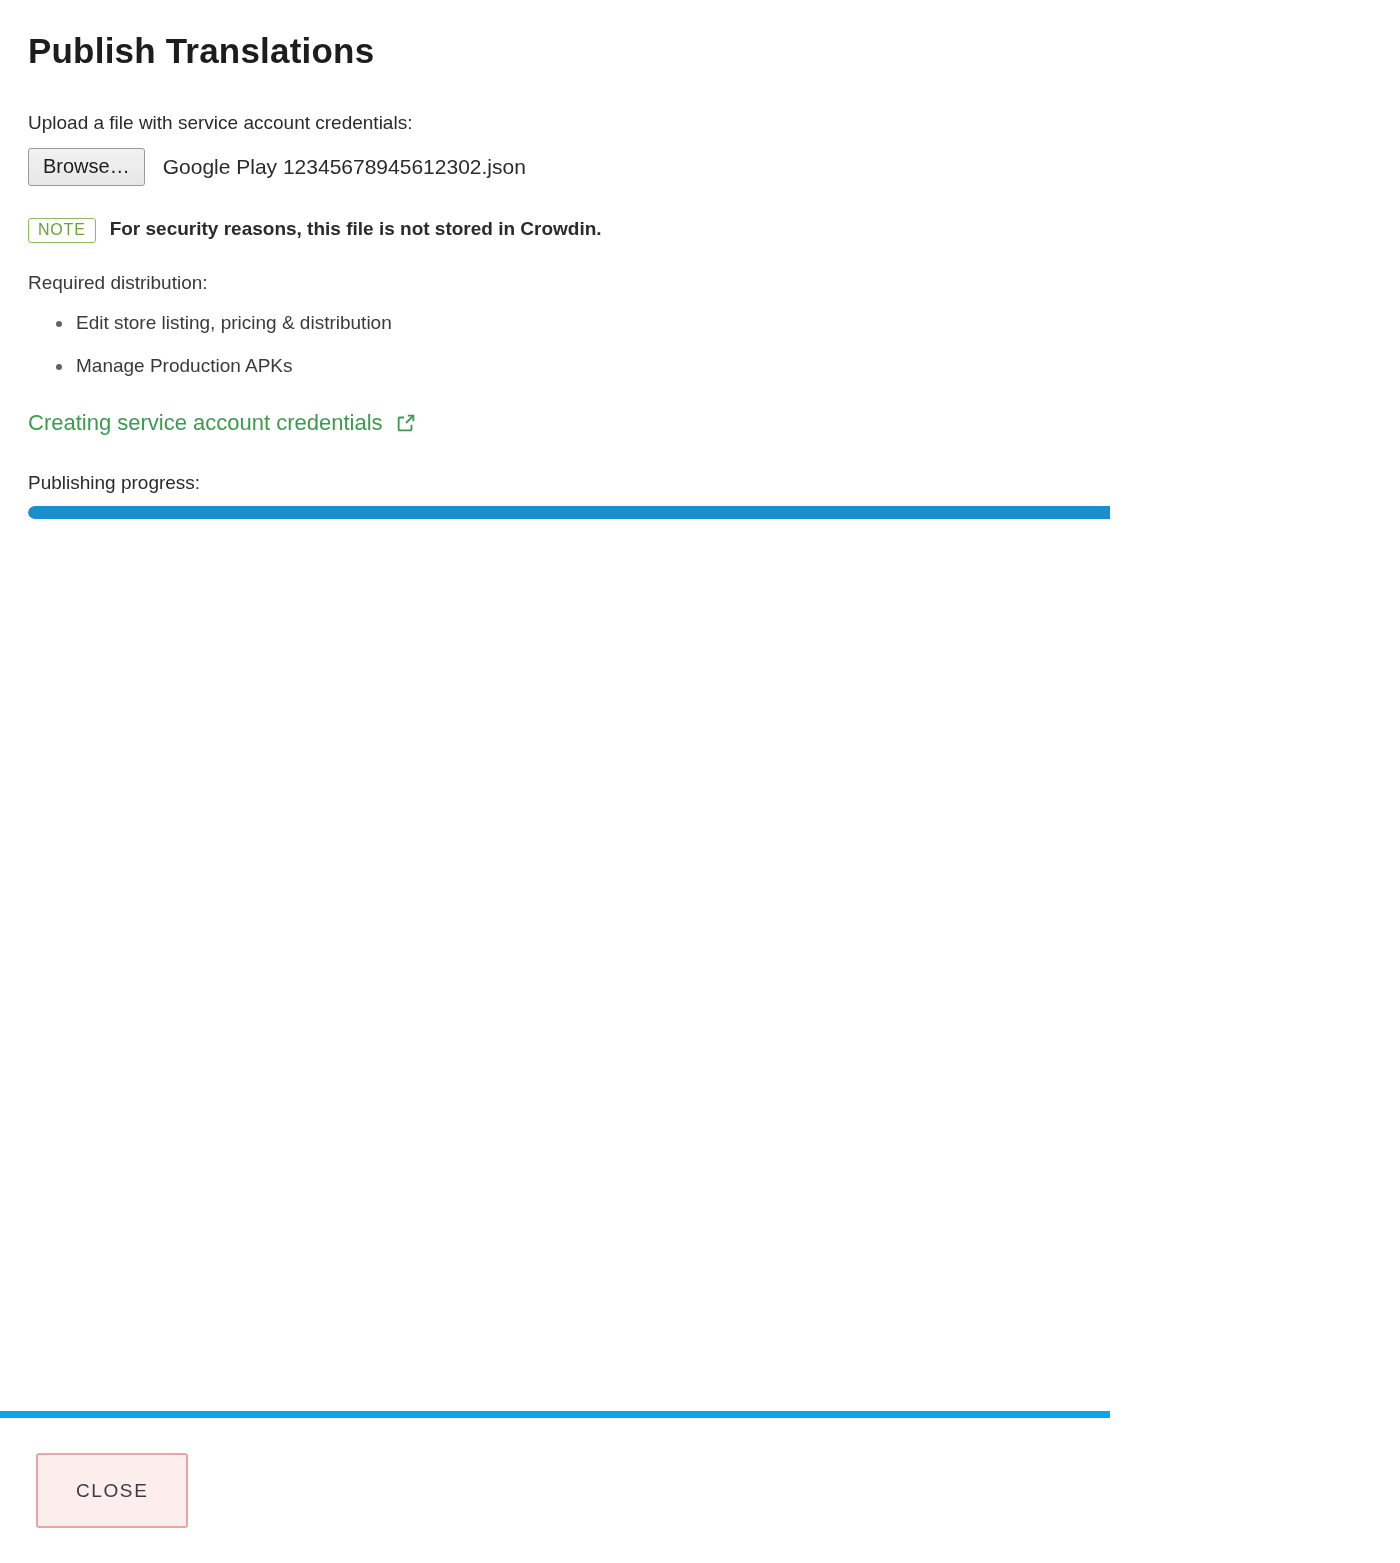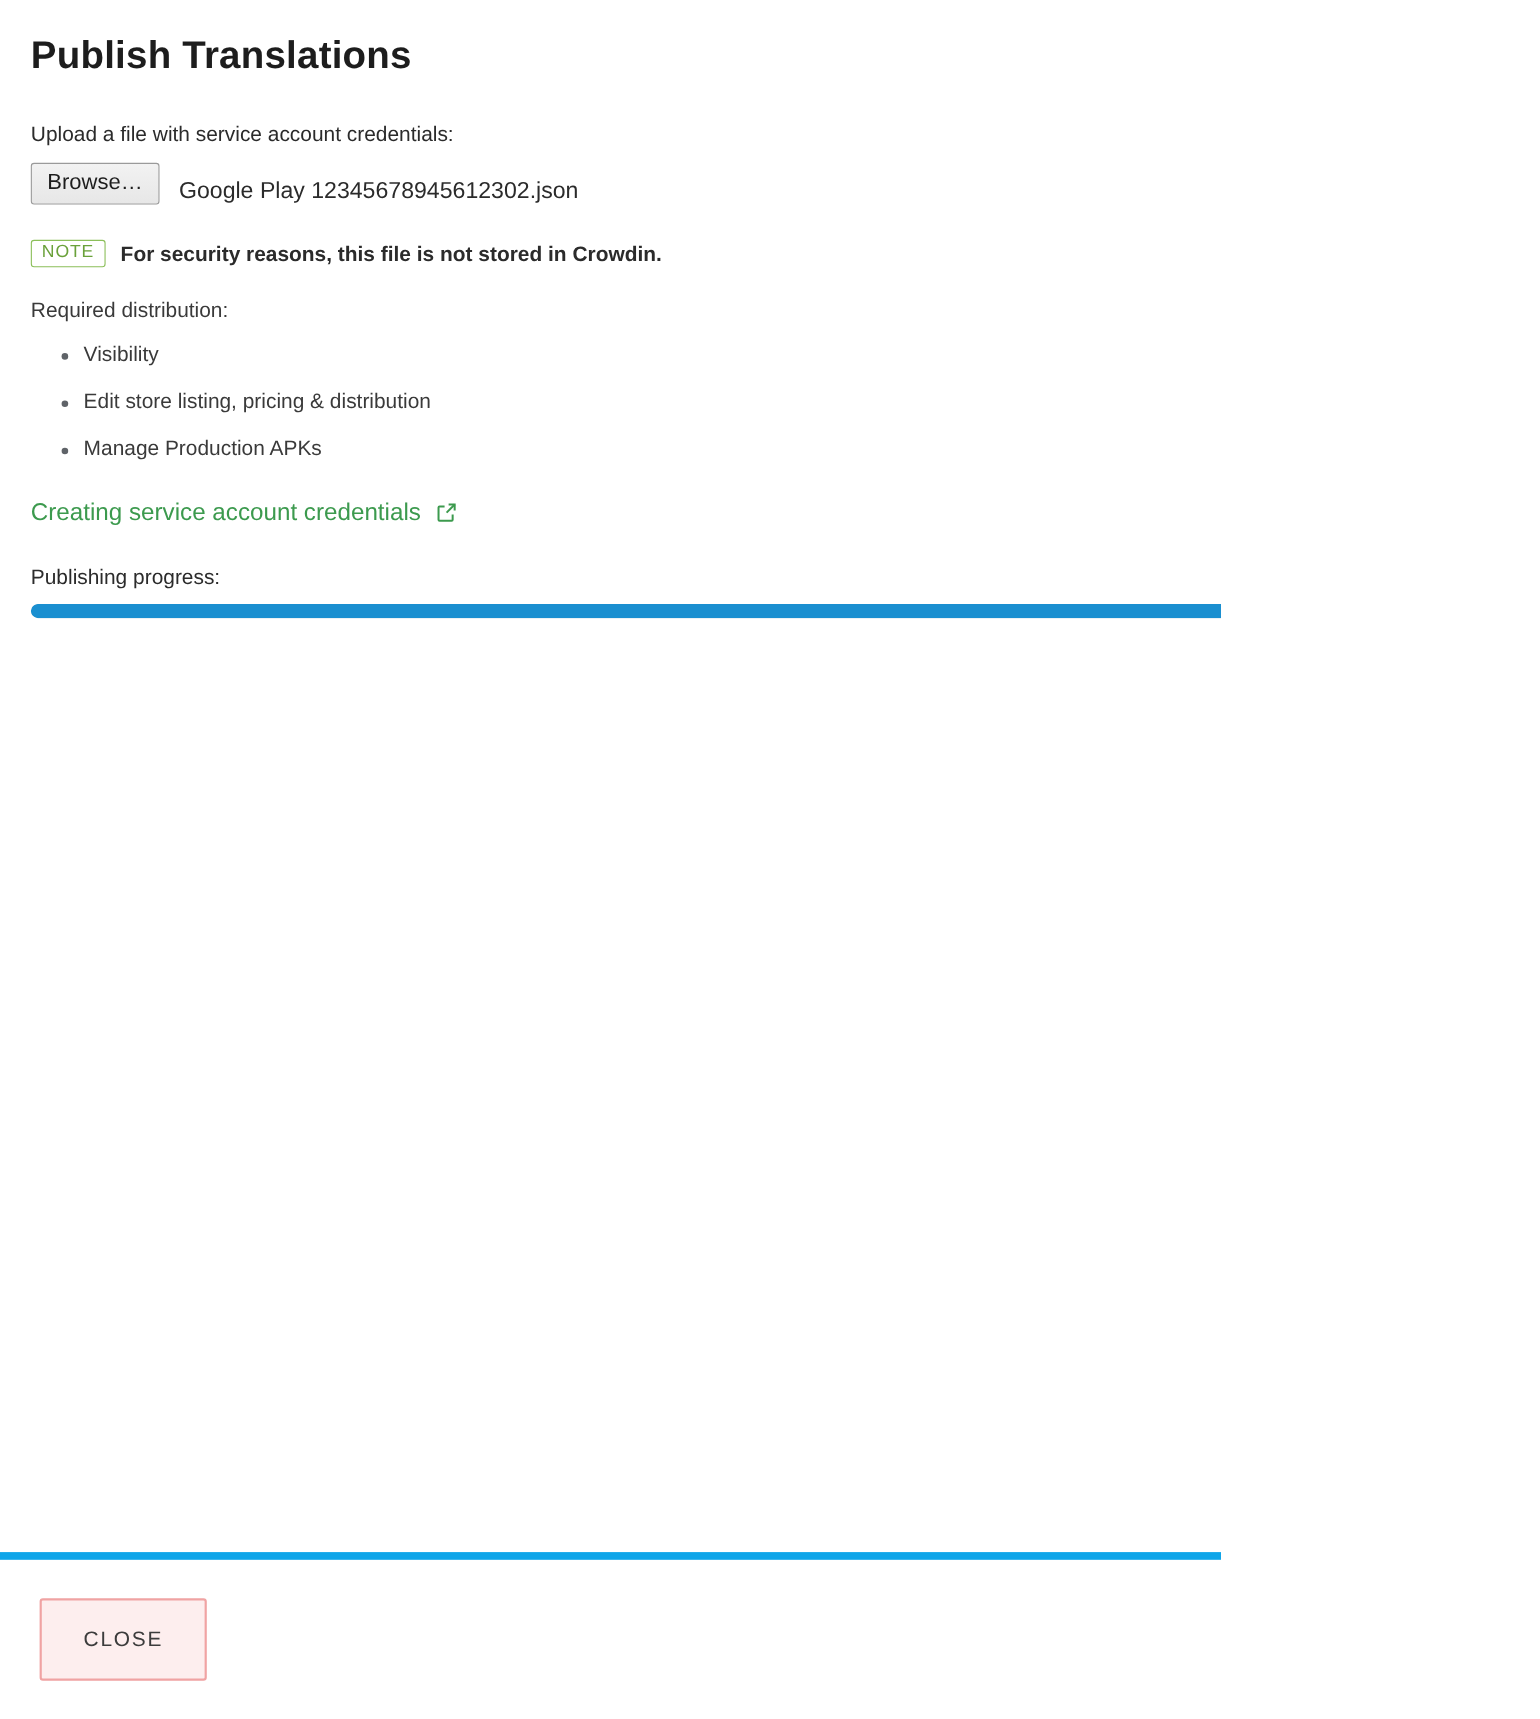--- a/index.html
+++ b/index.html
@@ -36,42 +36,42 @@
     letter-spacing: 0.2px;
     line-height: 1.2;
   }
   .upload-label {
     font-size: 19px;
     color: #2b2b2b;
     margin-top: 40px;
   }
   .file-row {
     display: flex;
-    align-items: flex-end;
+    align-items: center;
     margin-top: 14px;
   }
   .browse-button {
     font-family: "Liberation Sans", sans-serif;
     font-size: 20px;
     color: #1d1d1d;
     background: linear-gradient(180deg, #f2f2f2 0%, #e7e7e7 100%);
     border: 1px solid #9a9a9a;
     border-radius: 3px;
     padding: 6px 14px 8px 14px;
     cursor: pointer;
     line-height: 1.1;
   }
   .file-name {
     font-size: 21px;
     color: #2b2b2b;
     margin-left: 18px;
   }
   .note-row {
     display: flex;
-    align-items: flex-end;
+    align-items: flex-start;
     margin-top: 32px;
   }
   .note-badge {
     border: 1px solid #8cbf5a;
     color: #6aa13a;
     font-size: 16px;
     letter-spacing: 0.8px;
     padding: 3px 9px 4px 9px;
     border-radius: 3px;
     background: #ffffff;
@@ -180,21 +180,20 @@
     </div>
 
     <div class="note-row">
       <span class="note-badge">NOTE</span>
       <span class="note-text">For security reasons, this file is not stored in Crowdin.</span>
     </div>
 
     <div class="required-label">Required distribution:</div>
 
     <ul class="perm-list">
-      <li>Visibility</li>
       <li>Edit store listing, pricing &amp; distribution</li>
       <li>Manage Production APKs</li>
     </ul>
 
     <a class="cred-link">
       <span>Creating service account credentials</span>
       <span class="ext-icon">
         <svg width="22" height="22" viewBox="0 0 24 24" fill="none" stroke="#3c9a4e" stroke-width="2">
           <path d="M14 4h6v6"></path>
           <path d="M20 4l-8 8"></path>

